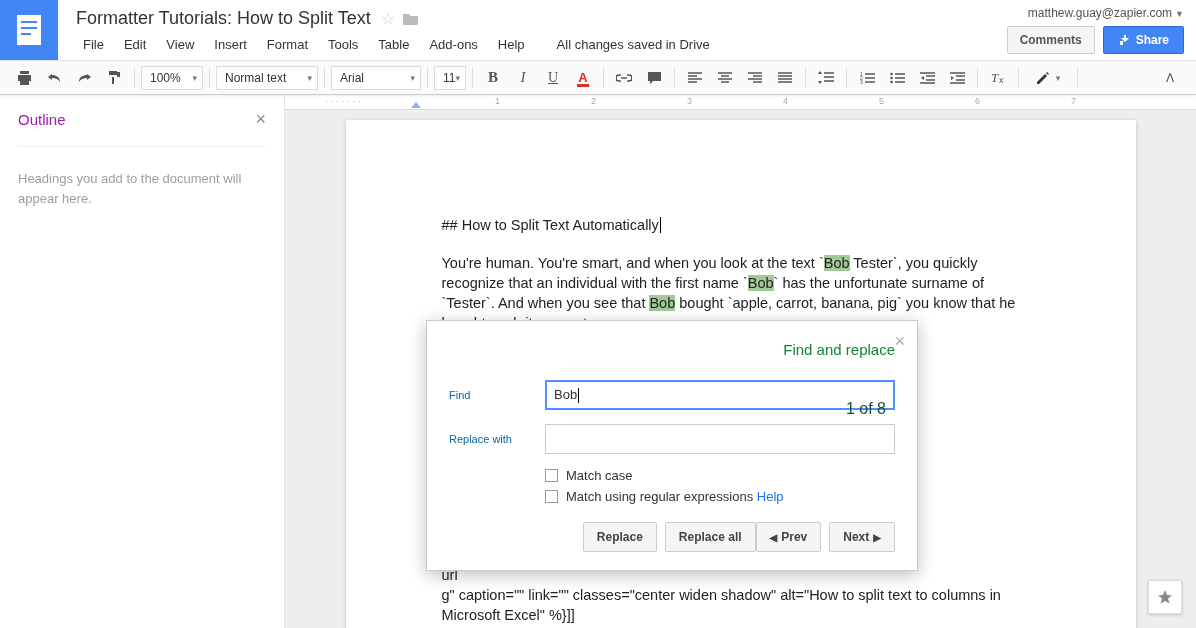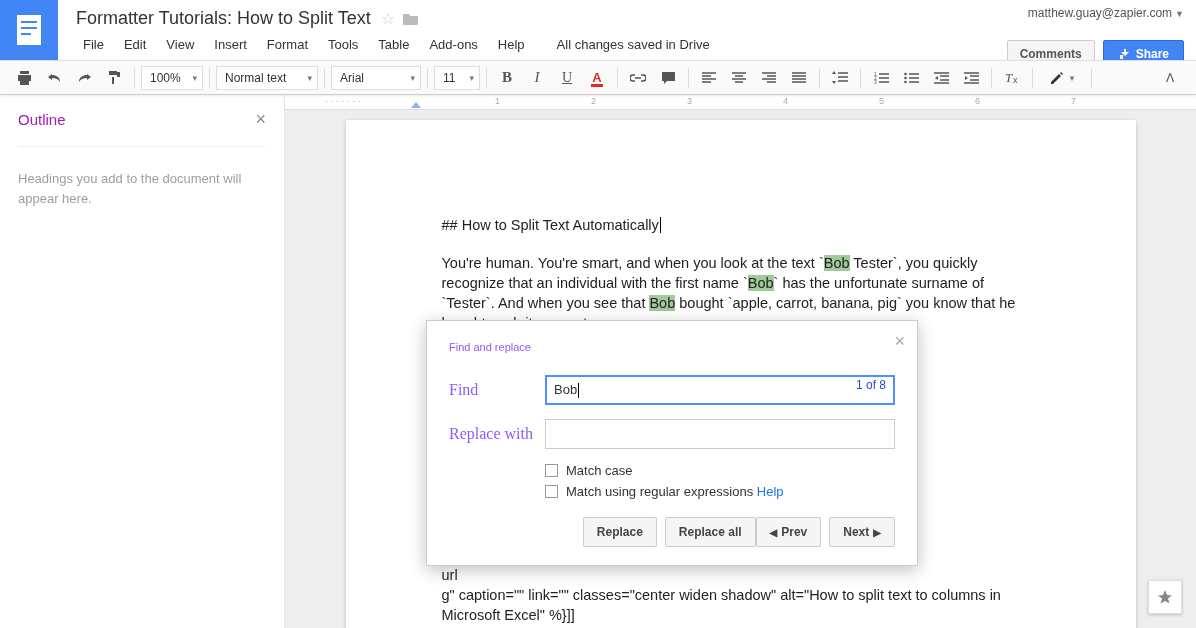--- a/index.html
+++ b/index.html
@@ -15,21 +15,21 @@
 
 .header-right { flex:1; padding-left: 16px; }
 .title-row { display:flex; align-items:center; height: 30px; padding-top: 6px; }
 .doc-title { font-size: 18px; color: #333; padding-left: 2px; }
 .star-icon { margin-left: 10px; color: #ccc; font-size: 16px; }
 .folder-icon { margin-left: 8px; color: #bbb; font-size:14px; }
 
 .account-area { position: absolute; right: 12px; top: 6px; font-size: 12px; color: #555; }
 .account-area .caret { font-size: 9px; margin-left: 3px; color: #777;}
 
-.btn-row { position:absolute; right: 12px; top: 40px; display:flex; gap:8px; }
+.btn-row { position:absolute; right: 12px; top: 26px; display:flex; gap:8px; }
 .btn-comments { background:#f5f5f5; border:1px solid #ccc; border-radius:2px; padding: 6px 12px; font-size:12px; font-weight:bold; color:#555; }
 .btn-share { background: #4285f4; color:#fff; border:1px solid #3367d6; border-radius:2px; padding:6px 14px; font-size:12px; font-weight:bold; display:flex; align-items:center; gap:5px;}
 
 .menubar { display:flex; align-items:center; height: 26px; gap: 2px; padding-top:3px;}
 .menubar span { padding: 3px 9px; font-size: 13px; color: #333; cursor:default; }
 .save-status { color: #888; margin-left: 12px; }
 
 .toolbar { height: 35px; border-top: 1px solid #e0e0e0; border-bottom: 1px solid #ccc; background: #fafafa; display:flex; align-items:center; padding: 8px 10px; gap: 2px; box-shadow: 0 1px 2px rgba(0,0,0,0.08); position:relative; z-index:2;}
 .tb-btn { width:28px; height:26px; display:flex; align-items:center; justify-content:center; color:#555; font-size:14px; }
 .tb-sep { width:1px; height:20px; background:#ddd; margin: 0 4px; }
@@ -54,28 +54,28 @@
 .ruler-mark { position:absolute; top:1px;}
 .ruler-indent { position:absolute; top:7px; left:126px; width:0; height:0; border-left:5px solid transparent; border-right:5px solid transparent; border-bottom: 6px solid #8ab4f8;}
 
 .page { background:#fff; width: 790px; min-height: 900px; margin: 10px auto 0; box-shadow: 0 1px 4px rgba(0,0,0,0.2); padding: 95px 96px 40px 96px; font-family: Arial; font-size: 14.5px; line-height: 1.38; color:#222;}
 .page p { margin-bottom: 18px; }
 .hl { background: #a1c99a; }
 .cursor-bar { display:inline-block; width:1px; height:16px; background:#000; vertical-align:text-bottom; margin-left:1px;}
 
 .dialog { position:absolute; left: 426px; top: 320px; width: 492px; background:#fff; border:1px solid #ccc; box-shadow: 0 4px 16px rgba(0,0,0,0.25); padding: 20px 22px 18px; z-index:10;}
 .dialog-close { position:absolute; right:12px; top:10px; font-size:18px; color:#aaa; }
-.dialog-title { font-size: 11px; color:#8b5cf6; margin-bottom: 22px; }
+.dialog-title { font-size: 15px; color:#15803d; margin-bottom: 22px; text-align: right; }
 .dlg-row { display:flex; align-items:center; margin-bottom: 14px; }
-.dlg-label { width: 96px; font-size: 16px; color:#8b5cf6;font-family:Liberation Serif, serif; }
+.dlg-label { width: 96px; font-size: 11px; color:#0369a1; }
 .dlg-input { flex:1; height: 30px; border:1px solid #ccc; padding: 0 8px; font-size:13px; position:relative;}
 .dlg-input.focused { border-color:#4d90fe; box-shadow: 0 0 0 1px #4d90fe inset;}
 .dlg-input .val { position:absolute; left:8px; top:6px;}
 .dlg-input .val::after { content:''; display:inline-block; width:1px; height:15px; background:#000; vertical-align:middle; margin-left:1px;}
-.dlg-count { position:absolute; right:8px; top:2px; color:#1d4ed8; font-size:12px;}
+.dlg-count { position:absolute; right:8px; top:19px; color:#14532d; font-size:16px;}
 .dlg-check-row { display:flex; align-items:center; margin-left: 96px; margin-bottom: 6px; gap:8px; font-size:13px;}
 .dlg-check { width:13px; height:13px; border:1px solid #999; }
 .dlg-help { color: #1a73e8; }
 .dlg-buttons { display:flex; justify-content: flex-end; margin-top: 18px;}
 .dlg-btn-group { display:flex; gap:8px;}
 .dlg-btn { background:#f5f5f5; border:1px solid #ccc; border-radius:2px; padding: 7px 13px; font-size:12px; font-weight:bold; color:#444; }
 .nav-btn { display:flex; align-items:center; gap:4px;}
 
 .explore-fab { position:absolute; right:14px; bottom:14px; width:34px; height:34px; background:#fff; border:1px solid #ddd; box-shadow: 0 1px 3px rgba(0,0,0,0.2); display:flex; align-items:center; justify-content:center; color:#888; font-size:16px;}
 svg { display:block; }
@@ -149,21 +149,21 @@
         <path fill="#555" d="M2 1h8v4H2zM10 2h3v5H7v7H5V7h5z"></path>
       </svg>
     </div>
   <div class="tb-sep"></div>
   <div class="tb-select" style="width:62px">100%</div>
   <div class="tb-sep"></div>
   <div class="tb-select" style="width:102px">Normal text</div>
   <div class="tb-sep"></div>
   <div class="tb-select" style="width:90px">Arial</div>
   <div class="tb-sep"></div>
-  <div class="tb-select" style="width:46px">11</div>
+  <div class="tb-select" style="width:32px">11</div>
   <div class="tb-sep"></div>
   <div class="tb-btn tb-bold">B</div>
   <div class="tb-btn tb-italic">I</div>
   <div class="tb-btn tb-underline">U</div>
   <div class="tb-btn">
       <span class="tb-color-a">A</span>
     </div>
   <div class="tb-sep"></div>
   <div class="tb-btn">
       <svg width="16" height="8" viewBox="0 0 16 8">

